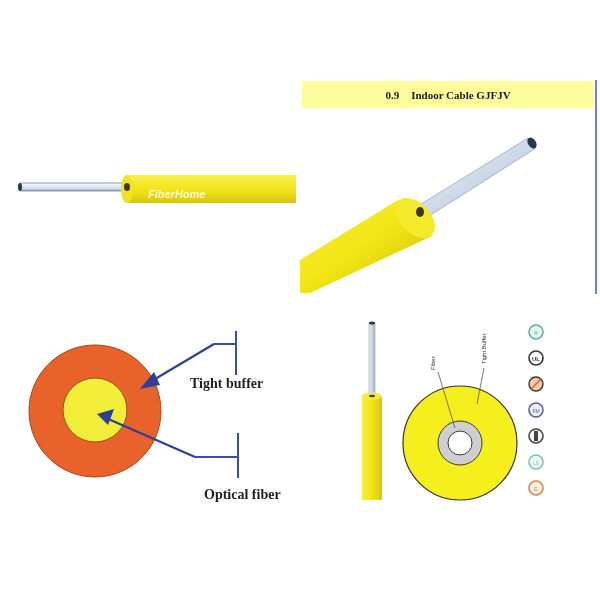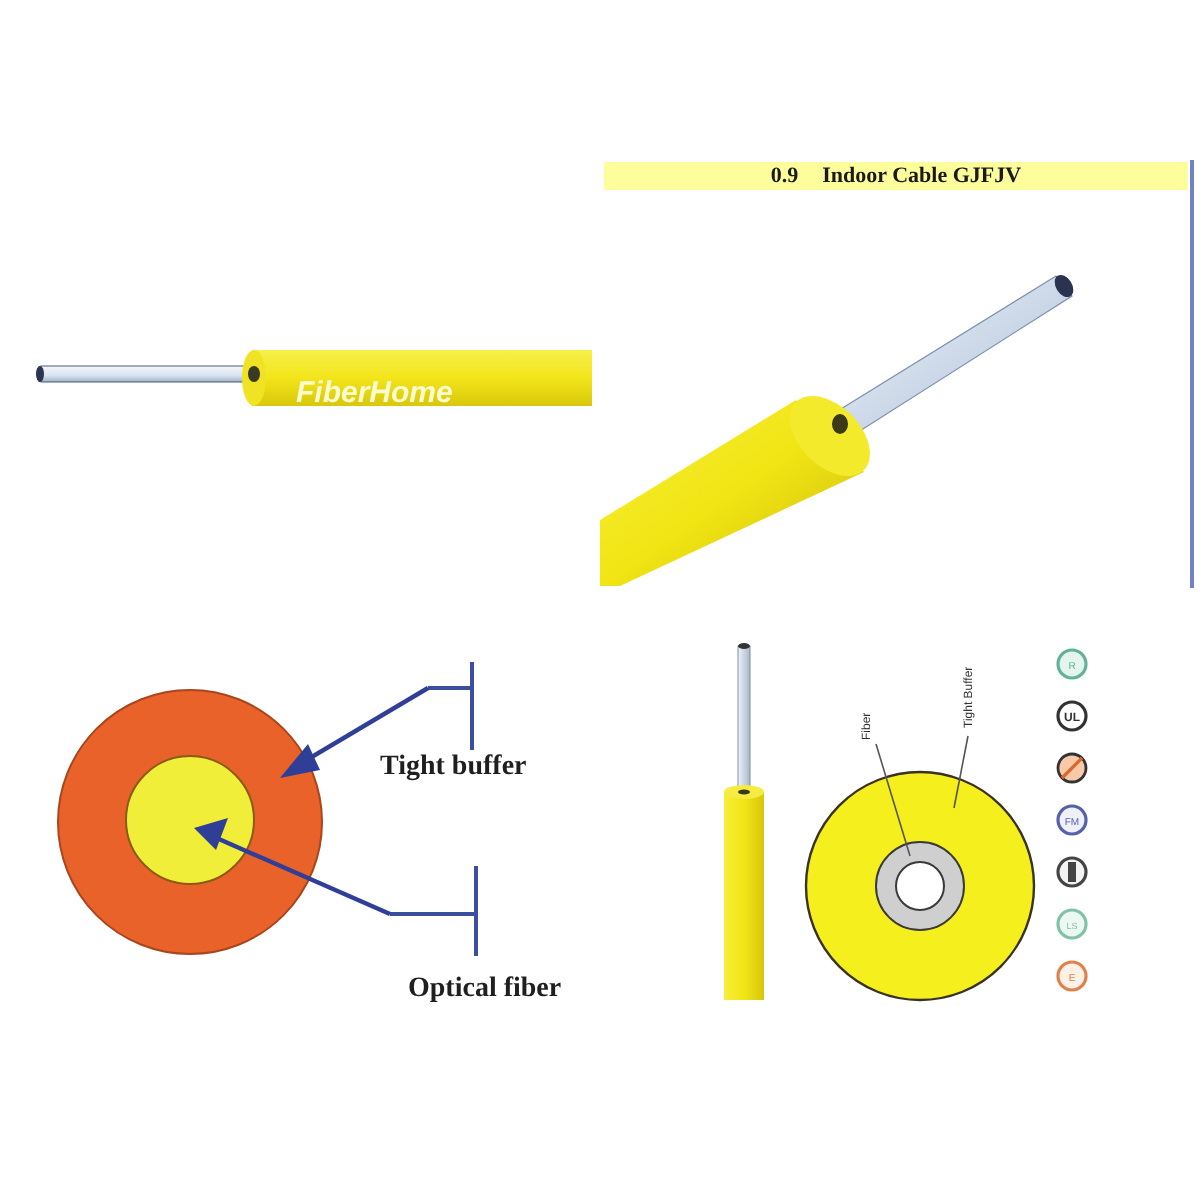--- a/index.html
+++ b/index.html
@@ -1,32 +1,32 @@
 <!DOCTYPE html>
 <html><head>
   <meta charset="utf-8">
   <style>
     html, body { margin: 0; padding: 0; background: #ffffff; }
     body { width: 600px; height: 600px; position: relative; overflow: hidden; font-family: "Liberation Serif", serif; }
     .abs { position: absolute; }
     svg { display: block; }
     .title-bar {
-      position: absolute; left: 302px; top: 81px; width: 292px; height: 14px;
+      position: absolute; left: 302px; top: 81px; width: 292px; height: 27px;
       background: #fdfd9c; display: flex; align-items: center; justify-content: center;
       font-family: "Liberation Serif", serif; font-weight: bold; font-size: 11px; color: #1a1a1a;
     }
     .title-bar .num { margin-right: 12px; }
     .vline { position: absolute; left: 595px; top: 80px; width: 2px; height: 214px; background: #6f82c6; }
     .label-bold {
       position: absolute; font-family: "Liberation Serif", serif; font-weight: bold;
       font-size: 14px; color: #1f1f1f; white-space: nowrap;
     }
     .brand-text {
       position: absolute; font-family: "Liberation Sans", sans-serif; font-style: italic; font-weight: bold;
-      font-size: 15px; color: #fffbd0; white-space: nowrap;
+      font-size: 11px; color: #fffbd0; white-space: nowrap;
     }
     .small-rot {
       font-family: "Liberation Sans", sans-serif; font-size: 6px; fill: #333;
     }
   </style>
 </head>
 <body>
 
 <div class="abs" style="left:15px; top:165px; width:285px; height:45px;">
   <svg width="285" height="45" viewBox="0 0 285 45">

